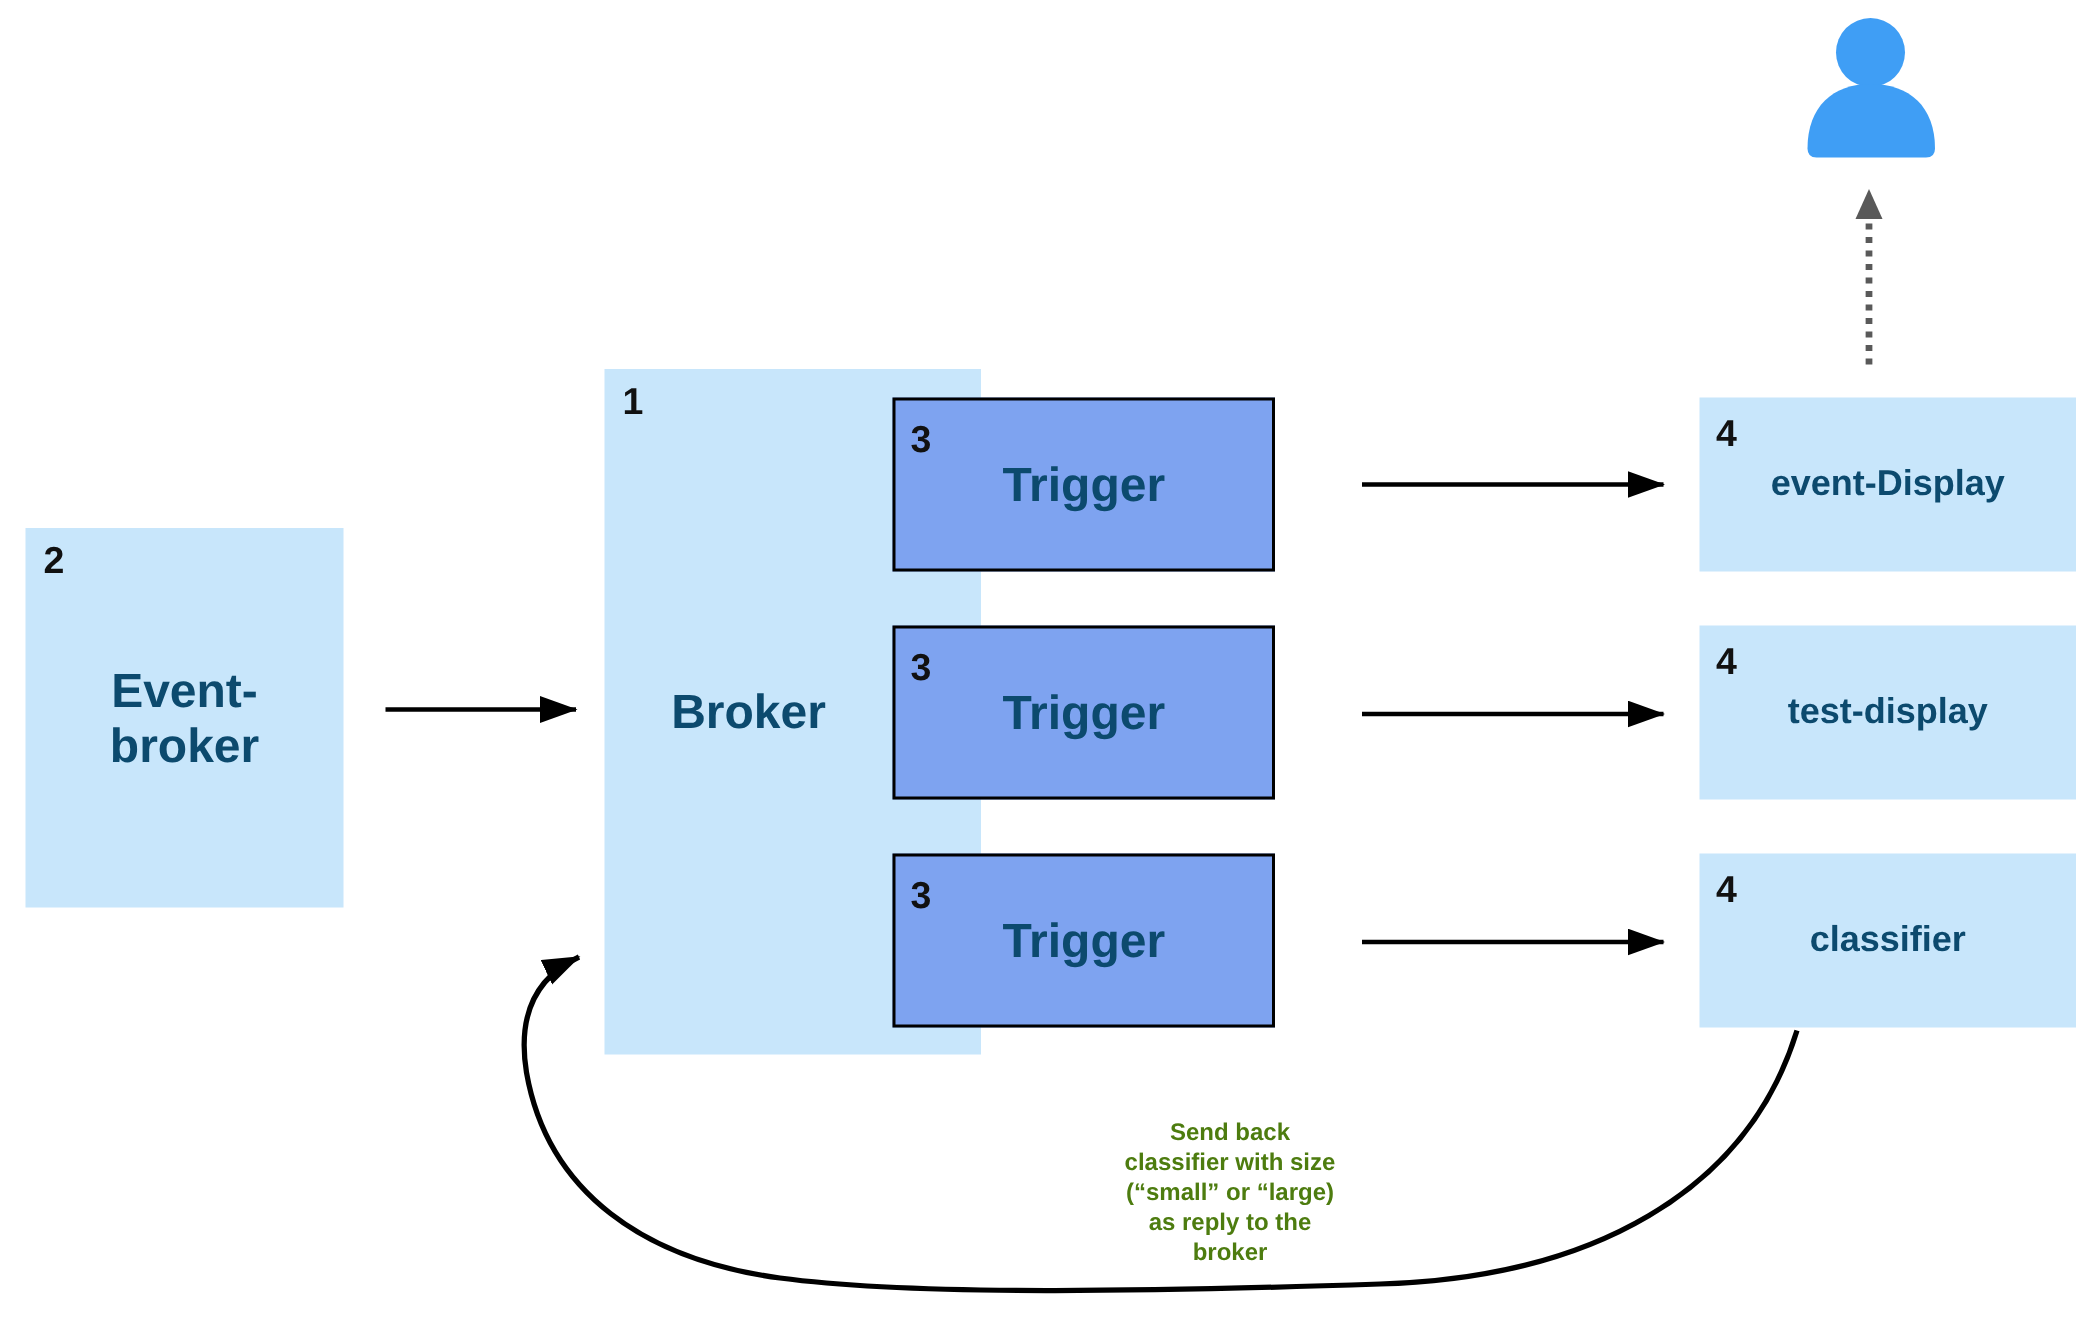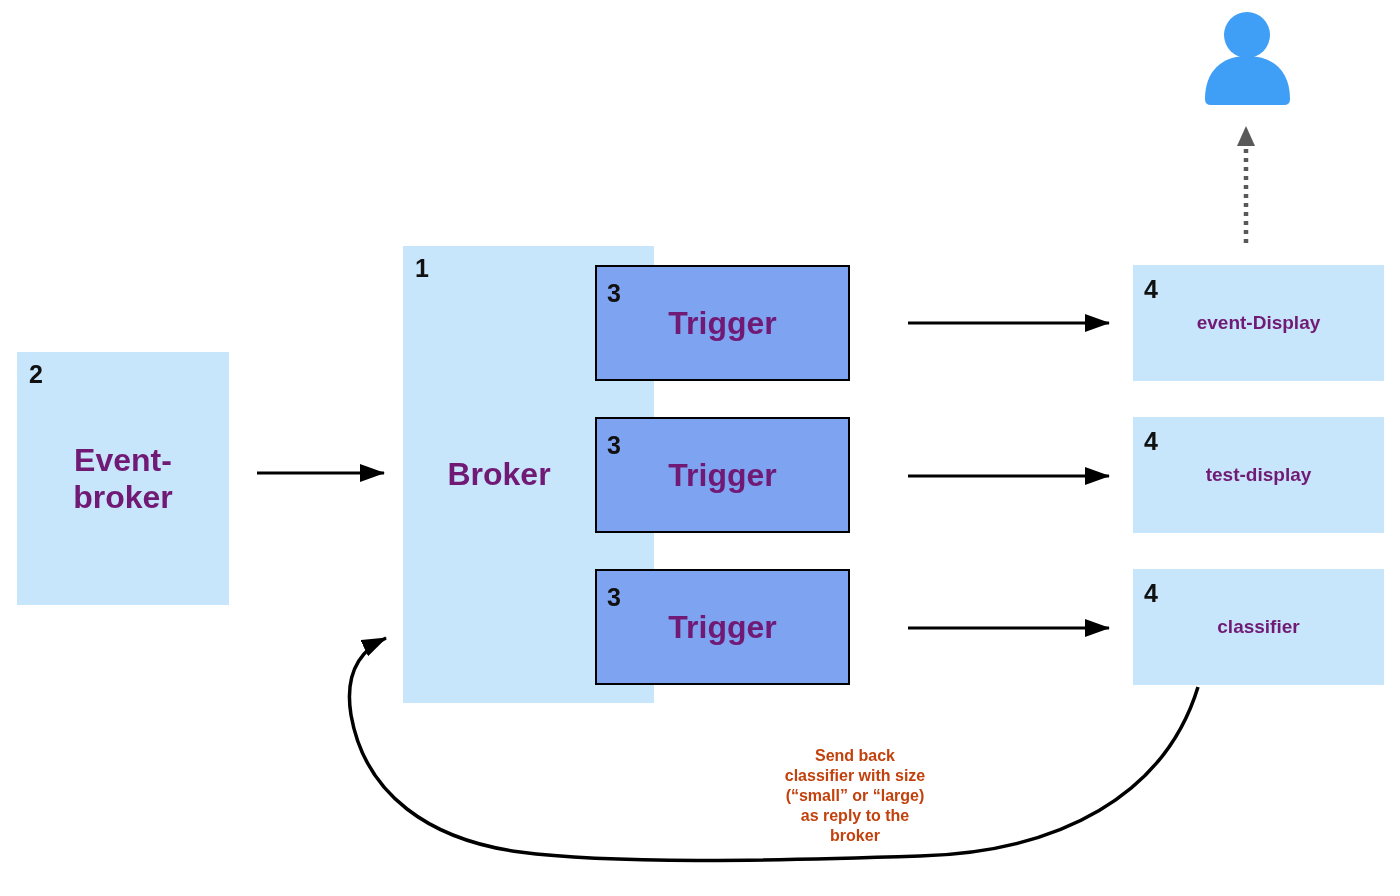--- a/index.html
+++ b/index.html
@@ -26,41 +26,41 @@
   .trigger .corner-num { top: 12px; left: 10px; }
   .sink .corner-num { top: 10px; left: 11px; }
   .center-label {
     position: absolute;
     inset: 0;
     display: flex;
     align-items: center;
     justify-content: center;
     text-align: center;
     font-weight: 700;
-    color: #701a75;
+    color: #0c4a6e;
     white-space: pre-line;
   }
   .big-label { font-size: 32px; }
-  .sink-label { font-size: 19px; border-radius: 11px; }
+  .sink-label { font-size: 24px; border-radius: 11px; }
   
   #broker-label-wrap {
     position: absolute;
     left: 0; top: 0; bottom: 0;
     width: 192px;
   }
   #annotation {
     position: absolute;
-    left: 735px;
+    left: 700px;
     top: 746px;
     width: 240px;
     text-align: center;
     font-size: 16px;
     font-weight: 700;
     line-height: 20px;
-    color: #c2410c;
+    color: #4d7c0f;
     white-space: pre-line;
   }
   #connector-layer {
     position: absolute;
     left: 0; top: 0;
     width: 1400px;
     height: 896px;
     pointer-events: none;
   }
   .solid-arrow { stroke: #000000; stroke-width: 3; fill: none; }

